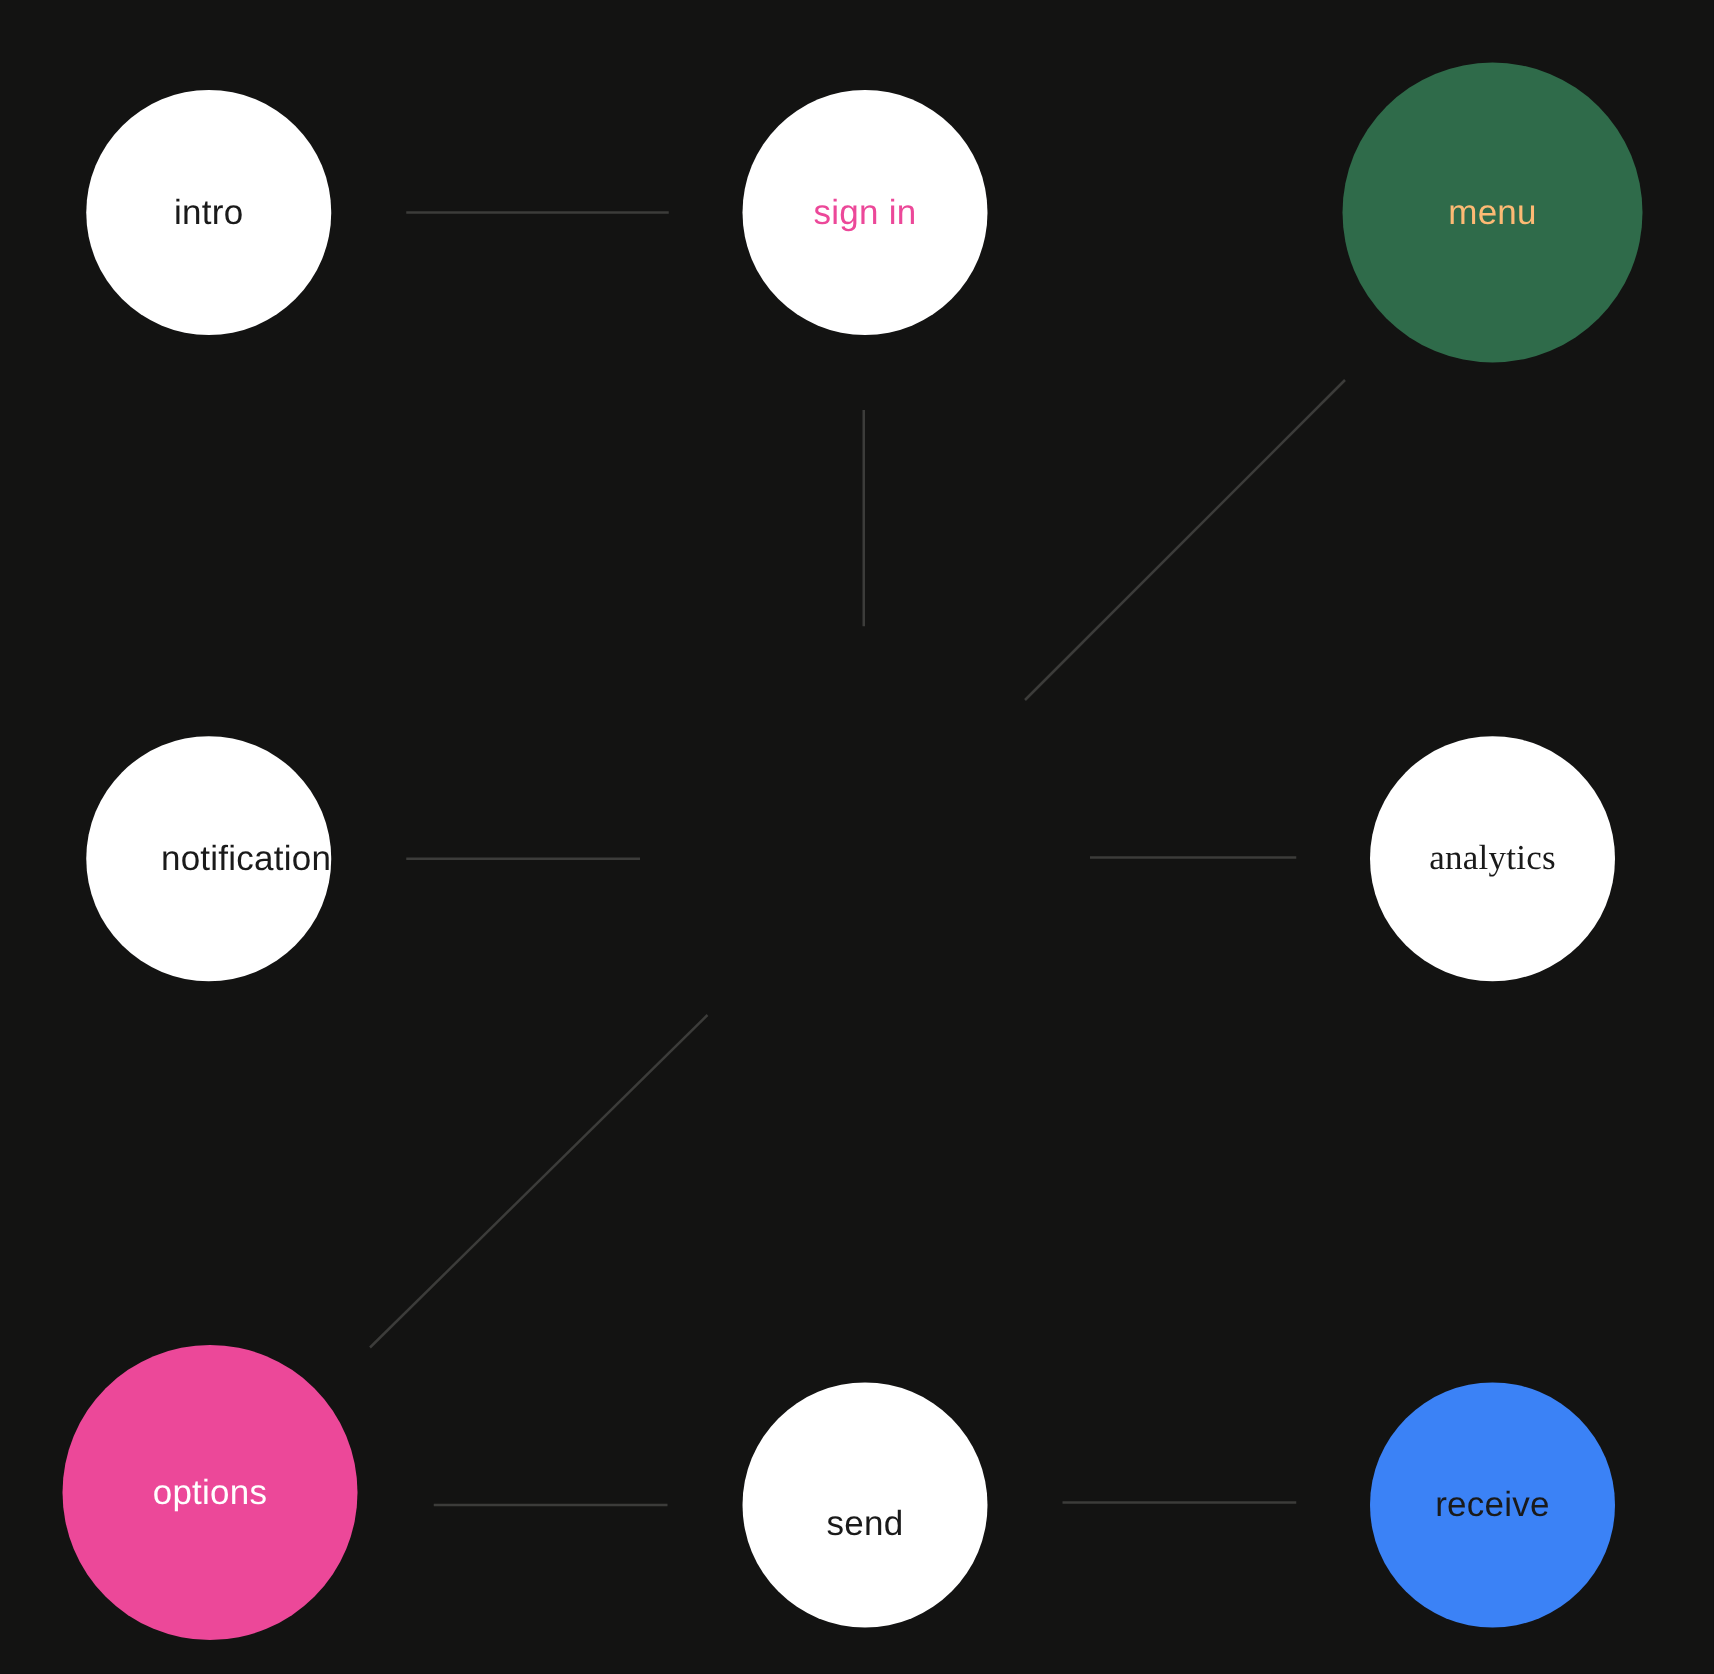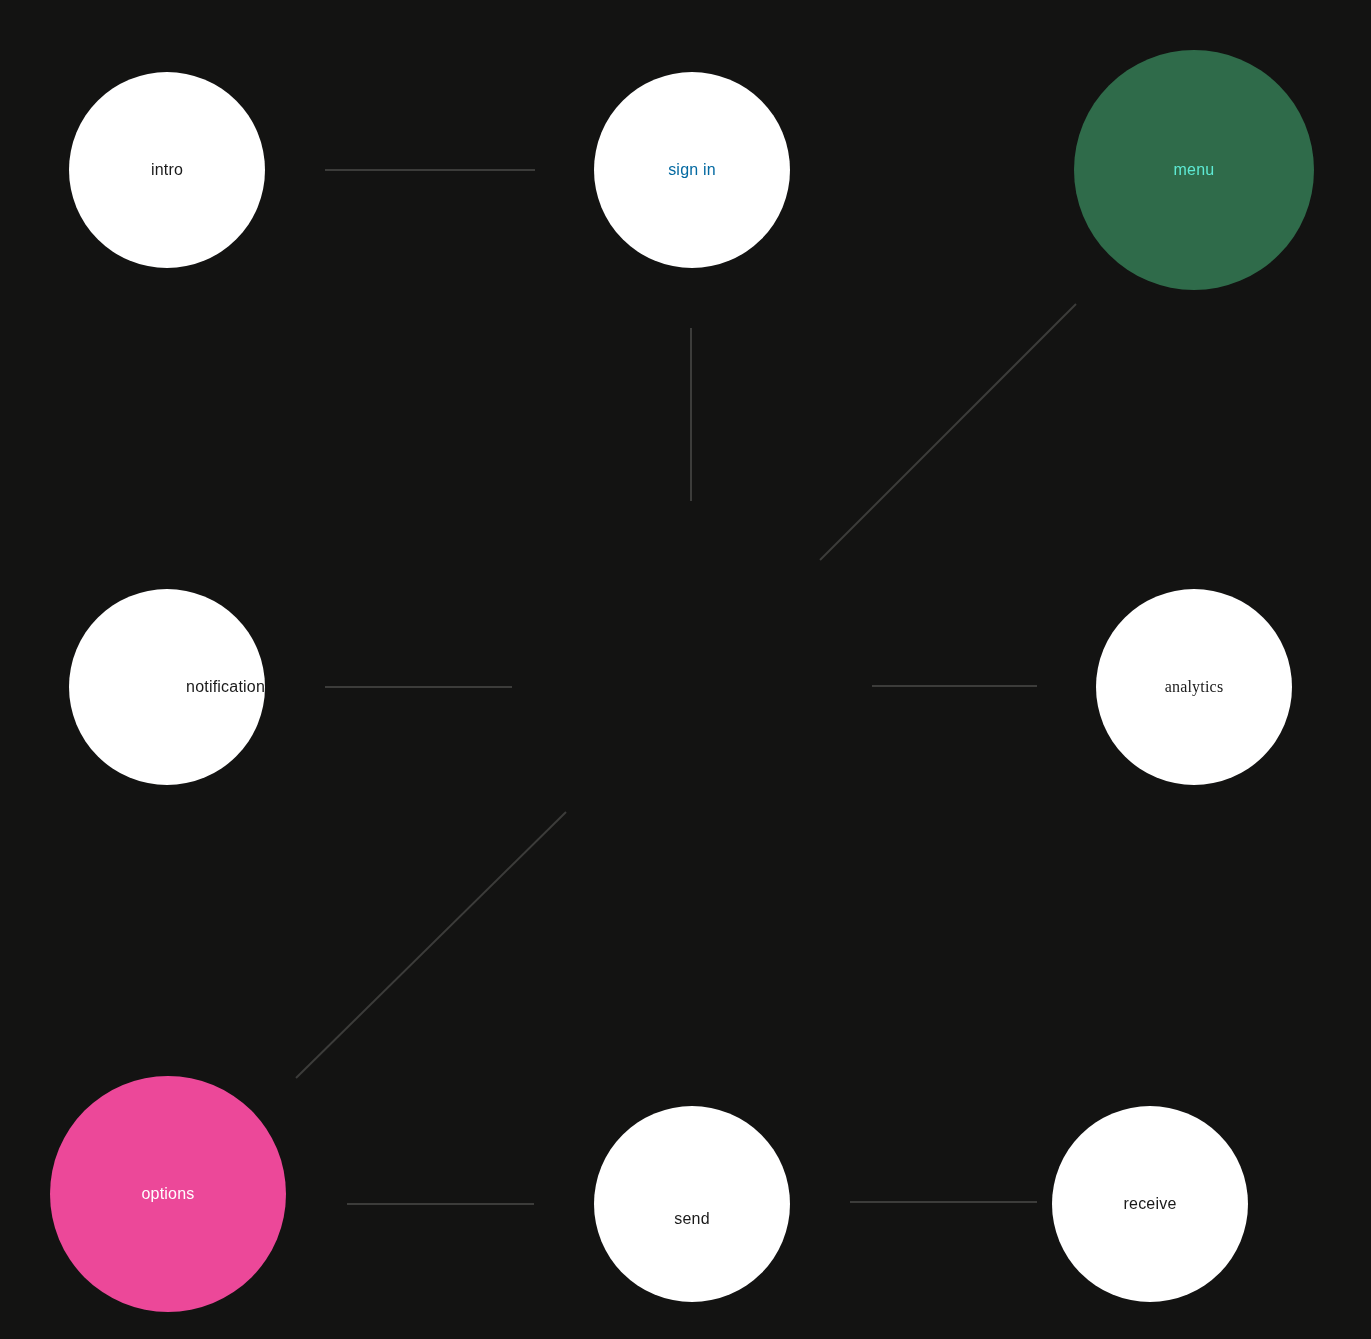--- a/index.html
+++ b/index.html
@@ -35,21 +35,21 @@
     position: absolute;
     border-radius: 50%;
     display: flex;
     align-items: center;
     justify-content: center;
     box-sizing: border-box;
     cursor: pointer;
   }
   .node-label {
     font-family: "Liberation Sans", sans-serif;
-    font-size: 16px;
+    font-size: 28px;
     font-weight: 400;
     letter-spacing: 0.2px;
     line-height: 1;
     text-align: center;
     white-space: nowrap;
     user-select: none;
   }
   .node.light { background: #ffffff; }
   .node.light .node-label { color: #1a1a1a; }
   .node.accent { background: #2f6b4a; }
@@ -67,34 +67,34 @@
       <line x1="872" y1="686" x2="1037" y2="686" stroke="#3c3c3a" stroke-width="2" stroke-linecap="butt"></line>
       <line x1="296" y1="1078" x2="566" y2="812" stroke="#3c3c3a" stroke-width="2" stroke-linecap="butt"></line>
       <line x1="347" y1="1204" x2="534" y2="1204" stroke="#3c3c3a" stroke-width="2" stroke-linecap="butt"></line>
       <line x1="850" y1="1202" x2="1037" y2="1202" stroke="#3c3c3a" stroke-width="2" stroke-linecap="butt"></line>
     </svg>
   <div id="node-layer">
       <div class="node light" style="left: 69px; top: 72px; width: 196px; height: 196px; background: rgb(255, 255, 255);">
         <span class="node-label" style="color: rgb(26, 26, 26);">intro</span>
       </div>
       <div class="node light" style="left: 594px; top: 72px; width: 196px; height: 196px; background: rgb(255, 255, 255);">
-        <span class="node-label" style="color: #0369a1;">sign in</span>
+        <span class="node-label" style="color: #ec4899;">sign in</span>
       </div>
       <div class="node accent" style="left: 1074px; top: 50px; width: 240px; height: 240px; background: rgb(47, 107, 74);">
-        <span class="node-label" style="color: #5eead4;">menu</span>
+        <span class="node-label" style="color: #fdba74;">menu</span>
       </div>
       <div class="node light" style="left: 69px; top: 589px; width: 196px; height: 196px; background: rgb(255, 255, 255); justify-content: flex-end;">
         <span class="node-label" style="color: rgb(26, 26, 26);">notification</span>
       </div>
       <div class="node light" style="left: 1096px; top: 589px; width: 196px; height: 196px; background: rgb(255, 255, 255);">
         <span class="node-label" style="color: rgb(26, 26, 26); font-family: Liberation Serif, serif;">analytics</span>
       </div>
       <div class="node accent" style="left: 50px; top: 1076px; width: 236px; height: 236px; background: #ec4899;">
         <span class="node-label" style="color: rgb(255, 255, 255);">options</span>
       </div>
       <div class="node light" style="left: 594px; top: 1106px; width: 196px; height: 196px; background: rgb(255, 255, 255);">
         <span class="node-label" style="color: rgb(26, 26, 26); margin-top: 30px;">send</span>
       </div>
-      <div class="node light" style="left: 1052px; top: 1106px; width: 196px; height: 196px; background: #ffffff;">
+      <div class="node light" style="left: 1096px; top: 1106px; width: 196px; height: 196px; background: #3b82f6;">
         <span class="node-label" style="color: rgb(26, 26, 26);">receive</span>
       </div>
     </div>
 </div>
 
 </body></html>

